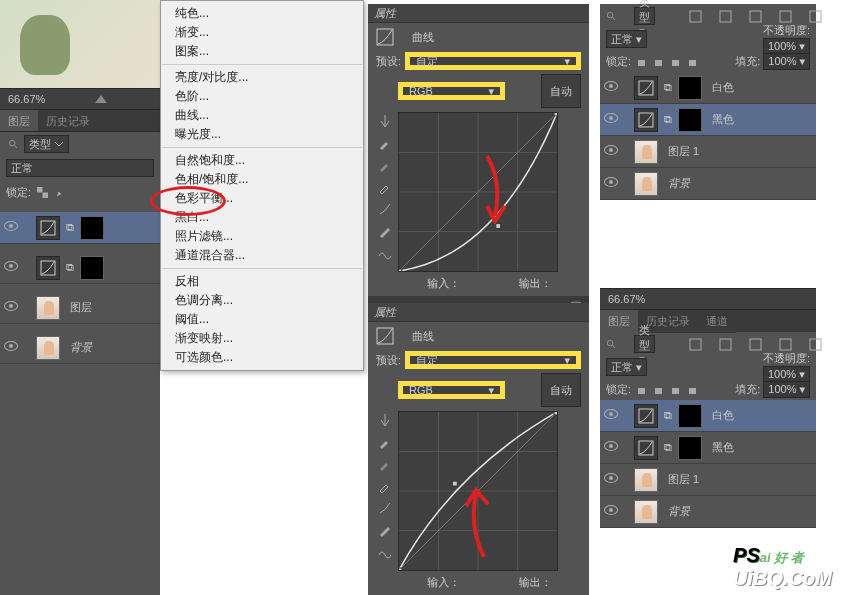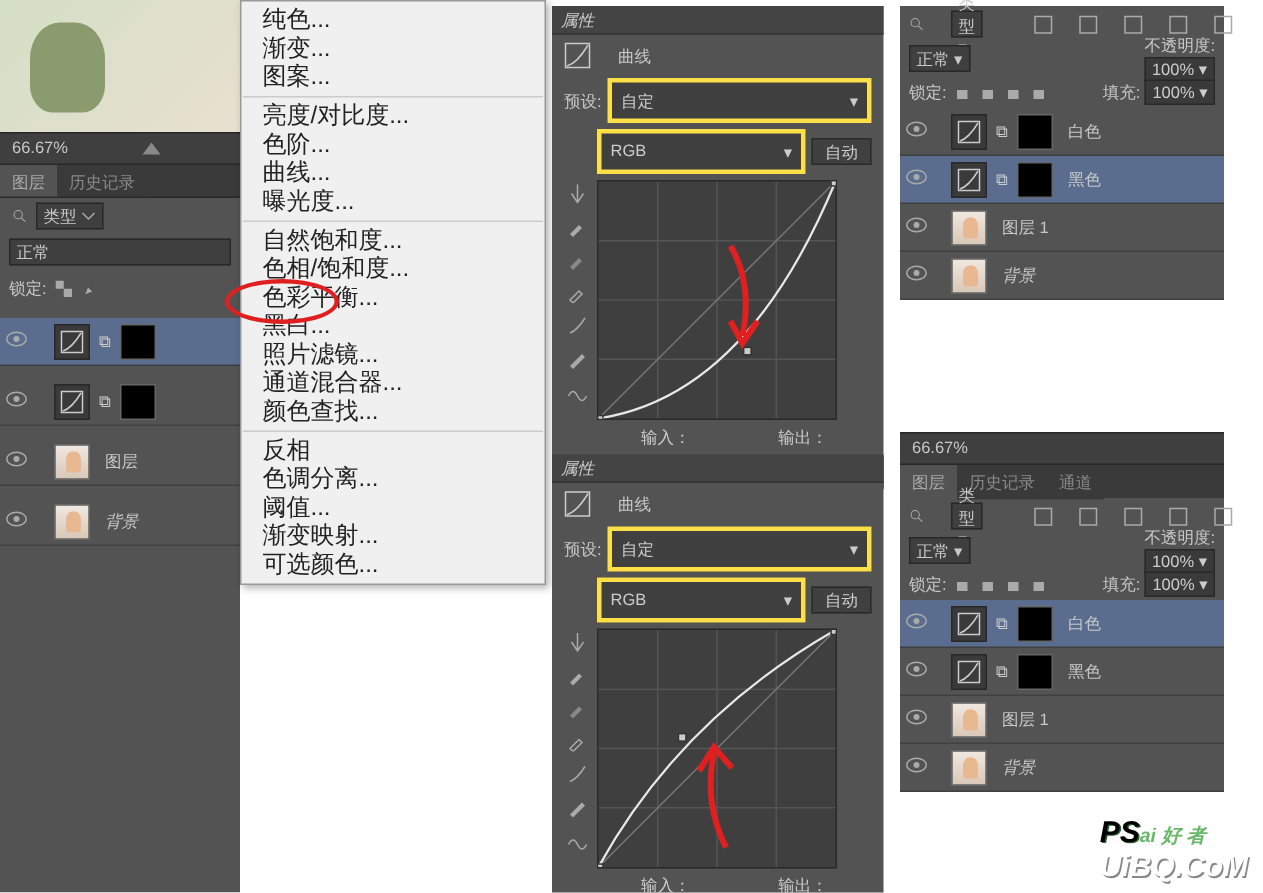--- a/index.html
+++ b/index.html
@@ -23,31 +23,31 @@
 .eye::after { content:""; position:absolute; width:4px; height:4px; background:#aaa; border-radius:50%; left:5px; top:3px; }
 .adj-icon { width:24px; height:24px; background:#3a3a3a; border:1px solid #282828; display:flex; align-items:center; justify-content:center; }
 .adj-icon svg { width:16px; height:16px; }
 .link-ic { width:12px; height:18px; display:flex; align-items:center; justify-content:center; color:#ccc; }
 .mask-box { width:24px; height:24px; background:#000; border:1px solid #666; }
 .photo-thumb { width:24px; height:24px; background:linear-gradient(#f0e8e0,#d8c8b8); border:1px solid #666; position:relative; }
 .photo-thumb::after { content:""; position:absolute; width:10px; height:14px; background:#e8b890; border-radius:40% 40% 20% 20%; left:7px; top:4px; }
 .spacer { height:8px; }
 .bottom-icons { position:absolute; bottom:0; left:0; width:160px; height:22px; background:#3a3a3a; display:flex; align-items:center; justify-content:flex-end; padding:0 6px; gap:8px; color:#888; font-style:italic; }
 .menu { position:absolute; left:160px; top:0; width:204px; background:#f0f0f0; border:1px solid #999; box-shadow:2px 2px 5px rgba(0,0,0,0.3); padding:3px 0; }
-.menu-item { height:19px; padding:2px 14px; color:#222; font-size:16px; display:flex; align-items:center; }
+.menu-item { height:19px; padding:2px 14px; color:#222; font-size:12px; display:flex; align-items:center; }
 .menu-sep { height:1px; background:#ccc; margin:3px 1px; }
 .red-circle { position:absolute; left:150px; top:186px; width:76px; height:30px; border:3px solid #e02020; border-radius:50%; pointer-events:none; z-index:10; }
 .curves-panel { width:221px; background:#535353; }
 .cp-top { height:19px; background:#444; display:flex; align-items:center; padding:0 6px; color:#ccc; border-bottom:1px solid #333;font-style:italic; }
 .cp-body { padding:5px 8px; }
 .cp-title { display:flex; align-items:center; gap:18px; margin-bottom:6px; }
 .cp-ic { width:18px; height:18px; }
 .cp-sel-row { display:flex; align-items:center; margin-bottom:4px; gap:4px; }
-.cp-sel { flex:1; background:#404040; border:3px solid #fde047; height:18px; display:flex; align-items:center; padding:12px 6px; color:#ccc; justify-content:space-between; }
-.cp-btn { background:#404040; border:1px solid #2a2a2a; height:18px; padding:0 8px; display:flex; align-items:center; color:#ccc; }
+.cp-sel { flex:1; background:#404040; border:5px solid #fde047; height:18px; display:flex; align-items:center; padding:0 6px; color:#ccc; justify-content:space-between; }
+.cp-btn { background:#404040; border:1px solid #2a2a2a; height:18px; padding:16px 8px; display:flex; align-items:center; color:#ccc;margin-left:32px; }
 .cp-main { display:flex; gap:4px; }
 .cp-tools { width:18px; display:flex; flex-direction:column; gap:4px; }
 .cp-tool { width:18px; height:18px; display:flex; align-items:center; justify-content:center; color:#999; }
 .cp-tool svg { width:14px; height:14px; }
 .cp-graph { width:160px; height:160px; background:#3f3f3f; position:relative; border:1px solid #2a2a2a; }
 .cp-grid { width:100%; height:100%; }
 .red-arrow { position:absolute; pointer-events:none; }
 .cp-io { display:flex; justify-content:space-around; padding:4px 0 0 22px; color:#ccc; }
 .cp-bottom { height:22px; background:#3a3a3a; display:flex; align-items:center; justify-content:flex-end; gap:8px; padding:0 6px; color:#aaa; }
 .right-layers { width:216px; background:#535353; }
@@ -167,21 +167,20 @@
     <div class="menu-item">色阶...</div>
     <div class="menu-item">曲线...</div>
     <div class="menu-item">曝光度...</div>
     <div class="menu-sep"></div>
     <div class="menu-item">自然饱和度...</div>
     <div class="menu-item">色相/饱和度...</div>
     <div class="menu-item">色彩平衡...</div>
     <div class="menu-item">黑白...</div>
     <div class="menu-item">照片滤镜...</div>
     <div class="menu-item">通道混合器...</div>
-    <div class="menu-item">颜色查找...</div>
     <div class="menu-sep"></div>
     <div class="menu-item">反相</div>
     <div class="menu-item">色调分离...</div>
     <div class="menu-item">阈值...</div>
     <div class="menu-item">渐变映射...</div>
     <div class="menu-item">可选颜色...</div>
   </div>
 <div class="red-circle"></div>
 
 <div class="panel curves-panel" style="left:368px; top:4px;">

